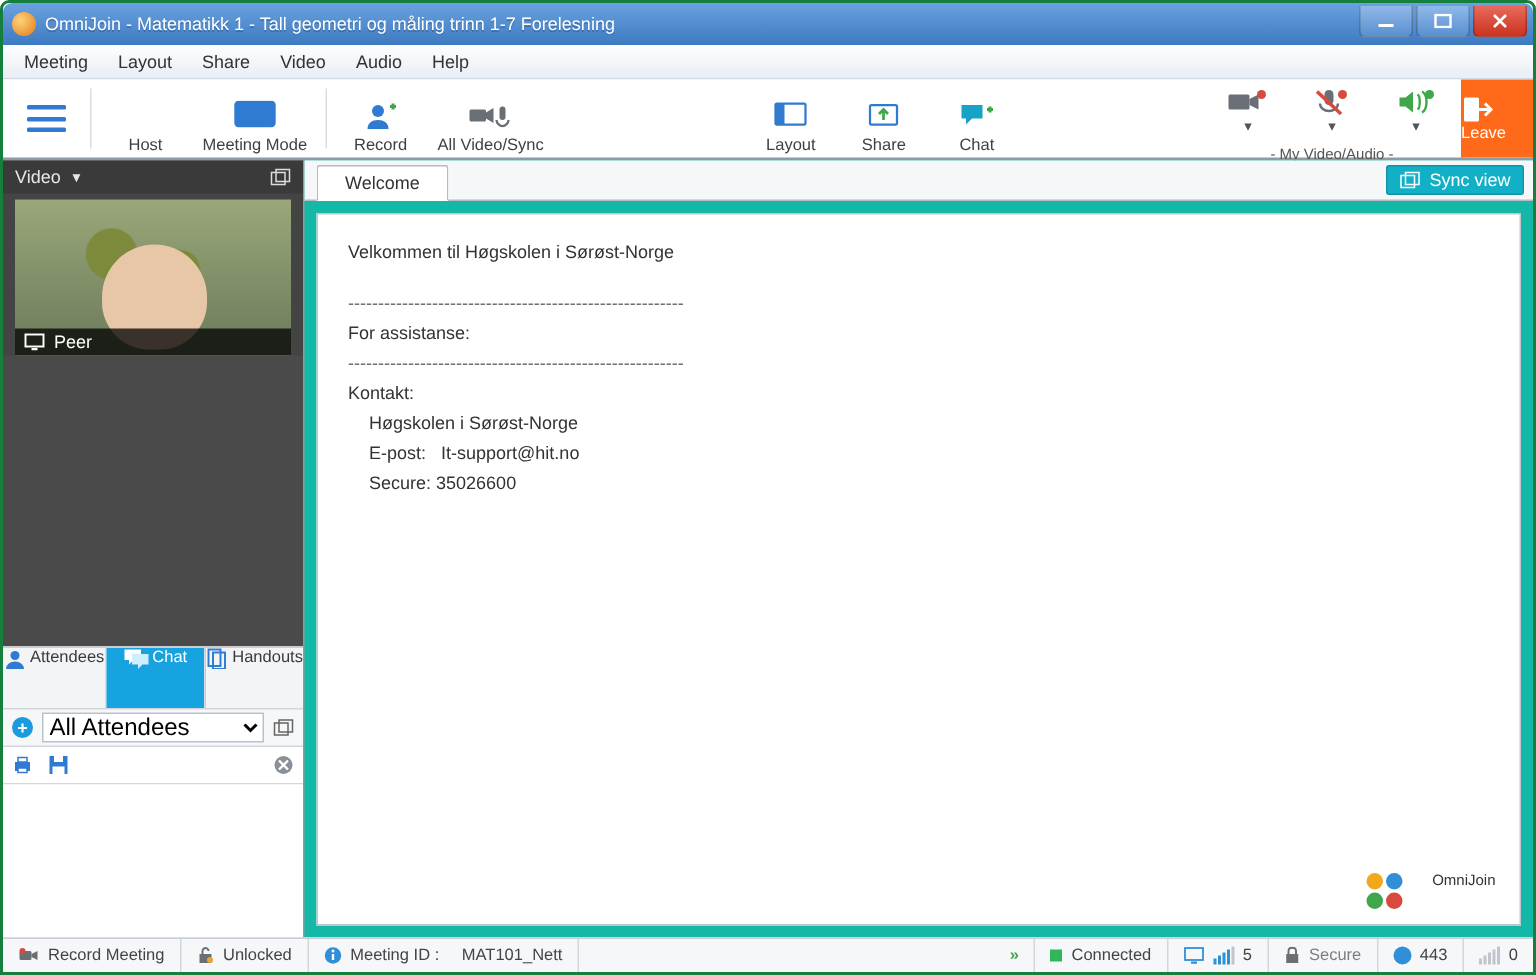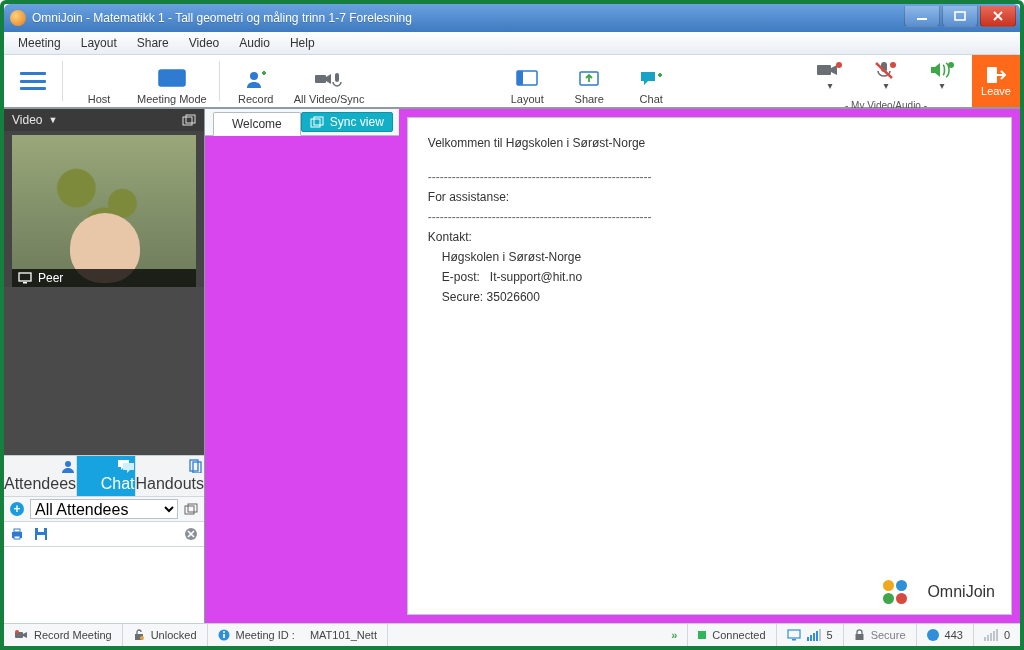--- a/index.html
+++ b/index.html
@@ -1,16 +1,16 @@
 <!DOCTYPE html>
 <html><head>
 <meta charset="utf-8">
 <style>
   html,body{margin:0;padding:0;font-family:"Segoe UI",Tahoma,sans-serif;font-size:12px;color:#222;background:#fff;overflow:hidden}
-  .window{width:1024px;height:650px;border:4px solid #15803d;box-sizing:border-box;background:#fff;display:flex;flex-direction:column;position:relative;border-radius:6px 6px 0 0}
+  .window{width:1024px;height:650px;border:2px solid #15803d;box-sizing:border-box;background:#fff;display:flex;flex-direction:column;position:relative;border-radius:6px 6px 0 0}
   
   .titlebar{height:28px;background:linear-gradient(#6aa2e0,#3e7ac0);display:flex;align-items:center;color:#fff;border-radius:6px 6px 0 0}
   .titlebar .app-icon{width:16px;height:16px;margin:0 6px;background:radial-gradient(circle at 35% 35%,#ffd27a,#e07a1a);border-radius:50%}
   .titlebar .title{flex:1;font-size:12px;text-shadow:0 1px 0 rgba(0,0,0,.2);white-space:nowrap;overflow:hidden}
   .win-btns{display:flex;height:20px;margin-right:4px;margin-top:-4px}
   .win-btn{width:34px;height:20px;margin-left:2px;border:1px solid rgba(0,0,0,.25);border-top:none;border-radius:0 0 4px 4px;display:flex;align-items:center;justify-content:center;color:#fff;font-weight:bold;font-size:12px;background:linear-gradient(#8fb9e8,#5a8fd0)}
   .win-btn.close{background:linear-gradient(#e86a5a,#c9331f)}
   .win-btn svg{width:12px;height:10px}
   
   .menubar{height:22px;background:linear-gradient(#fdfefe,#e9eef5);border-bottom:1px solid #cfd8e3;display:flex;align-items:center;padding:0 4px;color:#333}
@@ -19,63 +19,63 @@
   .toolbar{height:52px;background:#fff;border-bottom:1px solid #909aa3;display:flex;align-items:center;padding:0 6px;gap:2px}
   .tool{display:flex;flex-direction:column;align-items:center;justify-content:flex-end;min-width:48px;height:48px;padding:2px 6px;color:#3a3a3a;font-size:11px;gap:2px}
   .tool-sep{width:1px;height:40px;background:#d8dde3;margin:0 4px}
   .tool .ticon{height:24px;display:flex;align-items:center;justify-content:center}
   .tool .tlabel{white-space:nowrap;color:#404040}
   .tool.disabled{opacity:.45}
   .ham{display:flex;flex-direction:column;justify-content:space-between;width:26px;height:18px;margin:0 10px}
   .ham span{display:block;height:3px;background:#2f7bd1;border-radius:1px}
   .spacer{flex:1}
   .rtool{display:flex;flex-direction:column;align-items:center;justify-content:center;min-width:44px;height:48px;font-size:10px;color:#555}
-  .leave{background:#ff6a1a;color:#fff;width:48px;height:52px;display:flex;flex-direction:column;align-items:center;justify-content:center;font-size:11px;margin:-0px -6px 0 6px}
+  .leave{background:#ff6a1a;color:#fff;width:48px;height:52px;display:flex;flex-direction:column;align-items:flex-start;justify-content:center;font-size:11px;margin:-0px -6px 0 6px}
   .leave .ticon svg{fill:#fff}
   .mva-label{font-size:10px;color:#555;padding:0 6px}
   
   .body{flex:1;display:flex;min-height:0;border-top:1px solid #909aa3}
   .left{width:200px;background:#444;display:flex;flex-direction:column;border-right:1px solid #909aa3}
   .videohead{height:22px;background:#3a3a3a;color:#e6e6e6;display:flex;align-items:center;padding:0 8px;font-size:12px}
   .videohead .drop{margin-left:6px;font-size:9px}
   .videohead .popout{margin-left:auto;color:#ddd}
-  .thumb{width:184px;height:152px;margin:4px auto 0;background:#3b82f6;position:relative;overflow:hidden}
+  .thumb{width:184px;height:104px;margin:4px auto 0;background:#3b82f6;position:relative;overflow:hidden}
   .thumb .map{position:absolute;inset:0;background:
     radial-gradient(circle at 60% 45%, #7d8a3c 0 10%, transparent 11%),
     radial-gradient(circle at 35% 35%, #7d8a3c 0 12%, transparent 13%),
     radial-gradient(circle at 50% 60%, #7d8a3c 0 14%, transparent 15%),
     linear-gradient(#9aa77a,#6b7a5a)}
   .face{position:absolute;left:58px;bottom:4px;width:70px;height:70px;border-radius:50% 50% 45% 45%;background:#e8c7a8}
   .thumb-label{position:absolute;left:0;bottom:0;right:0;background:rgba(0,0,0,.75);color:#fff;padding:2px 6px;display:flex;align-items:center;gap:6px;font-size:12px}
   .vidblack{flex:1;background:#4a4a4a}
   
   .lefttabs{height:40px;background:#f3f4f6;display:flex;border-top:1px solid #c9ced5}
-  .lefttab{flex:1;display:flex;flex-direction:column;align-items:flex-end;justify-content:center;font-size:16px;color:#3a3a3a;border-right:1px solid #d8dde3;gap:2px}
+  .lefttab{flex:1;display:flex;align-items:flex-start;justify-content:center;font-size:11px;color:#3a3a3a;border-right:1px solid #d8dde3;gap:2px}
   .lefttab:last-child{border-right:none}
   .lefttab.active{background:#17a3e0;color:#fff}
   .lefttab.active svg{fill:#fff}
   
   .chathdr{height:24px;background:#f6f7f9;border-top:1px solid #d2d7de;border-bottom:1px solid #d2d7de;display:flex;align-items:center;padding:0 6px;gap:6px}
   .plus{width:14px;height:14px;border-radius:50%;background:#1a9be0;color:#fff;display:flex;align-items:center;justify-content:center;font-weight:bold;font-size:12px}
   .chathdr select{flex:1;font-size:16px;height:20px;border:1px solid #b9c1cb;background:#fff}
   .chathdr .popout{color:#555}
   .chaticons{height:24px;background:#fff;border-bottom:1px solid #d2d7de;display:flex;align-items:center;padding:0 6px;gap:10px}
   .chatarea{flex:1;background:#fff}
   .chatinput{height:22px;border-top:1px solid #c9ced5}
   .chatinput input{width:100%;height:100%;border:none;padding:0 6px;color:#9aa0a8;font-style:italic;font-size:12px;box-sizing:border-box}
   
-  .right{flex:1;display:flex;flex-direction:row;background:#d946ef}
+  .right{flex:1;display:flex;flex-direction:column;background:#14b8a6}
   .tabstrip{height:26px;display:flex;align-items:flex-end;padding-left:8px;background:#f6f7f9;border-bottom:1px solid #b4bbc4;position:relative}
   .tab{background:#fff;border:1px solid #b4bbc4;border-bottom:1px solid #fff;height:22px;padding:0 18px;display:flex;align-items:center;font-size:12px;color:#333;margin-bottom:-1px;border-radius:2px 2px 0 0}
   .syncview{margin-left:auto;margin-right:6px;margin-bottom:3px;background:#12b0c6;color:#fff;padding:2px 8px;border:1px solid #0e94a6;border-radius:2px;display:flex;align-items:center;gap:6px;font-size:12px}
   .content{flex:1;margin:8px;background:#fff;border:1px solid #c0c6cf;padding:18px 20px;font-size:12px;color:#333;overflow:auto;position:relative}
   .content p{margin:0 0 6px}
   .dashes{color:#666;letter-spacing:0}
   .indent{padding-left:14px}
-  .brand{position:absolute;right:16px;bottom:10px;display:flex;align-items:center;gap:20px;color:#333;font-size:16px}
+  .brand{position:absolute;right:16px;bottom:10px;display:flex;gap:20px;color:#333;font-size:10px}
   .brand .dots{position:relative;width:24px;height:24px}
   .brand .dots span{position:absolute;width:11px;height:11px;border-radius:50%}
   .d1{background:#f2a81d;left:0;top:0}.d2{background:#2f8fd8;right:0;top:0}.d3{background:#3fa64a;left:0;bottom:0}.d4{background:#d84a3f;right:0;bottom:0}
   
   .status{height:22px;border-top:1px solid #c9ced5;background:#f6f7f9;display:flex;align-items:center;font-size:11px;color:#444}
   .status .cell{padding:0 10px;display:flex;align-items:center;gap:6px;height:100%;border-right:1px solid #d2d7de}
   .status .cell:last-child{border-right:none}
   .status .push{margin-left:auto}
   .dotg{width:8px;height:8px;background:#2fb65a;display:inline-block}
   .lock{color:#7a7f86}

